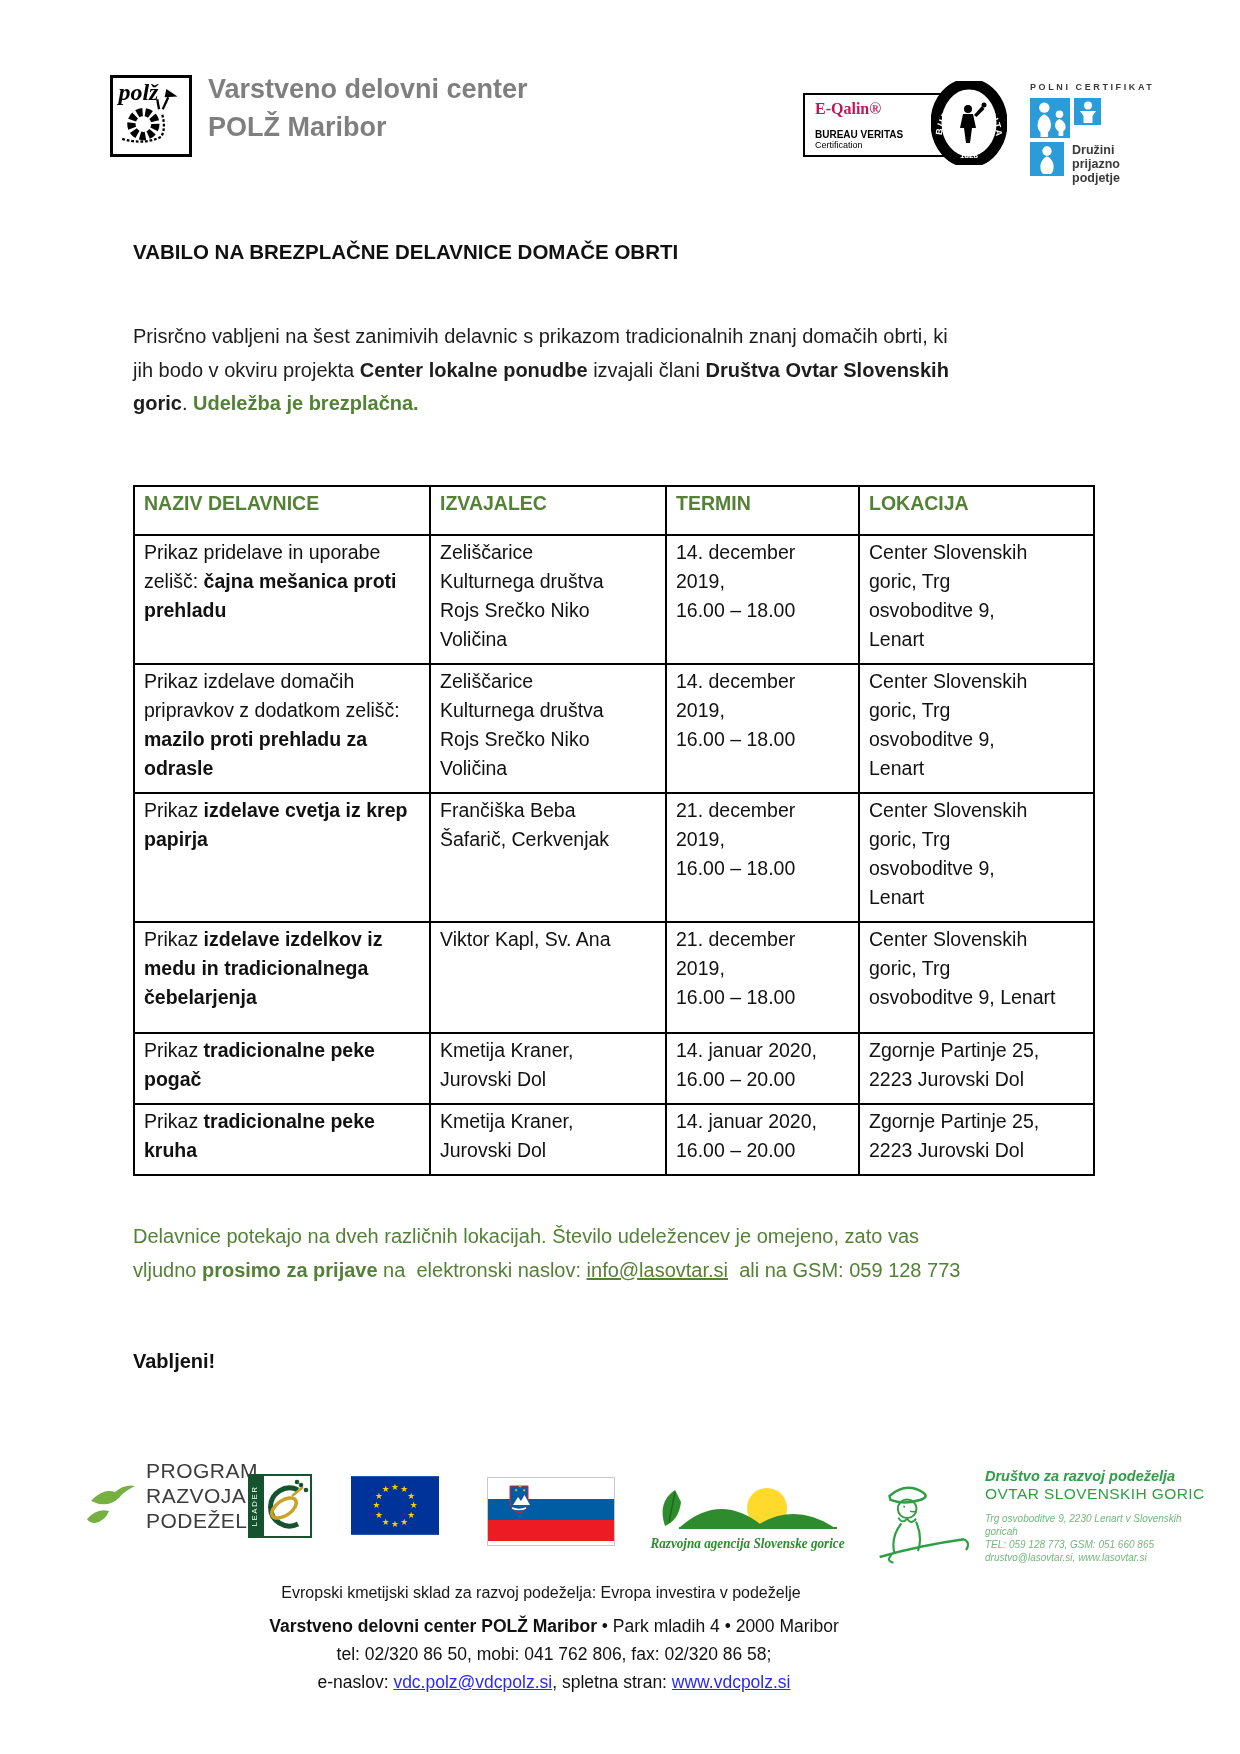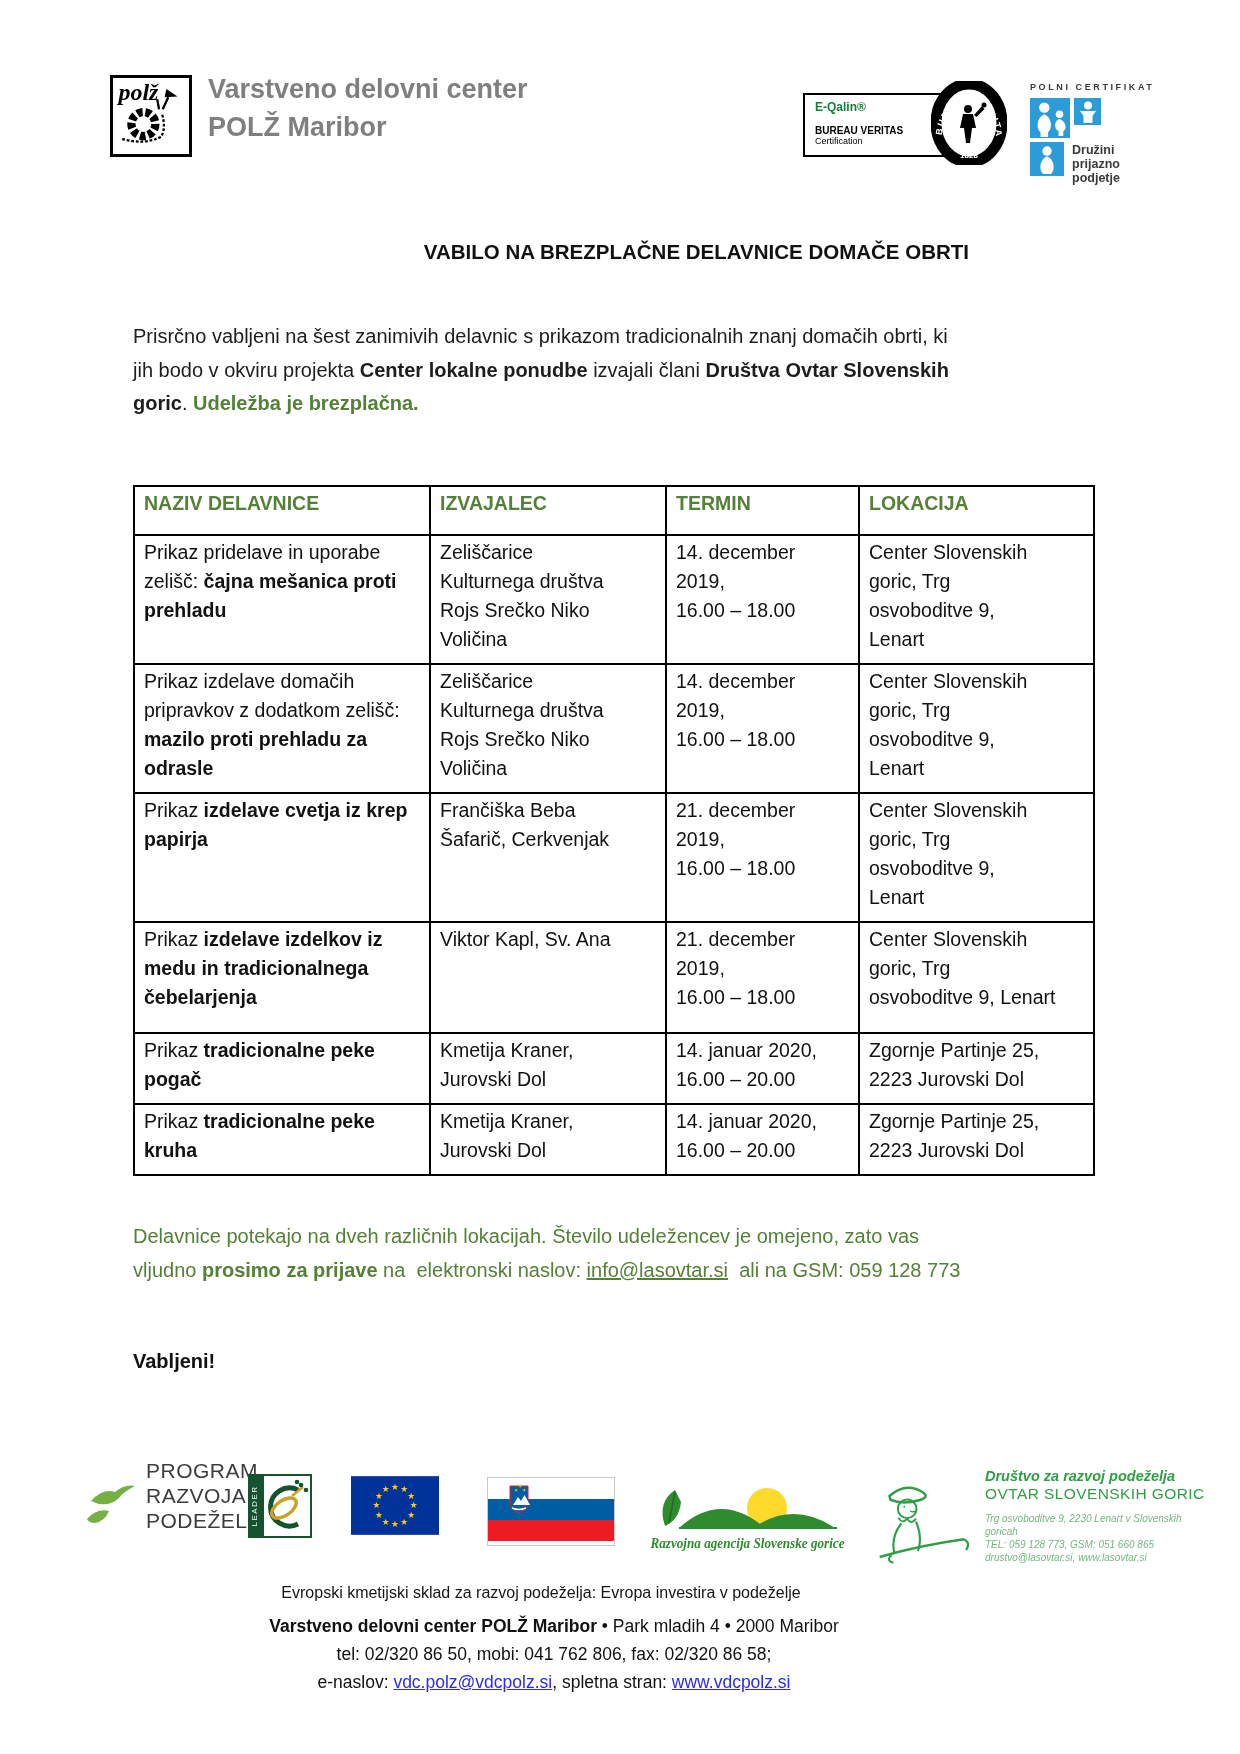--- a/index.html
+++ b/index.html
@@ -6,37 +6,37 @@
   .page{position:relative;width:1240px;height:1754px;background:#fff;margin:0 auto;
         font-family:"Liberation Sans",sans-serif;color:#1d1d1d;overflow:hidden;}
   .pre{white-space:pre-line;}
 
   
   .polz-box{position:absolute;left:110px;top:75px;width:76px;height:76px;border:3px solid #000;background:#fff;}
   .org{position:absolute;left:208px;top:70px;font-size:27px;font-weight:bold;color:#7f7f7f;line-height:38px;}
 
   .bv{position:absolute;left:803px;top:93px;width:174px;height:60px;border:2px solid #000;background:#fff;}
   .bv-l{padding:5px 0 0 10px;}
-  .bv-p{font-size:12px;font-weight:bold;color:#15803d;}
+  .bv-p{font-size:16px;font-weight:bold;color:#be185d;font-family:Liberation Serif, serif;}
   .bv-o{font-size:10px;font-weight:bold;margin-top:11px;color:#000;}
   .bv-c{font-size:9px;color:#000;}
   .bv-seal{position:absolute;right:-28px;top:-14px;}
 
   .fam{position:absolute;left:1030px;top:82px;width:160px;}
   .fam-h{font-size:9px;font-weight:bold;letter-spacing:2.6px;color:#3a3a3a;margin-bottom:6px;}
   .fam-row1,.fam-row2{display:flex;align-items:flex-start;}
   .fam-row2{margin-top:4px;}
   .fsq{background:#2b9cd8;display:flex;align-items:flex-end;justify-content:center;}
   .f1{width:40px;height:40px;}
   .f2{width:27px;height:27px;margin-left:4px;}
   .f3{width:34px;height:34px;}
   .fam-label{font-size:12.5px;font-weight:bold;color:#3a3a3a;line-height:14px;margin:1px 0 0 8px;}
 
   
-  .title{position:absolute;left:133px;top:240px;width:836px;text-align:right;
+  .title{position:absolute;left:133px;top:240px;width:836px;text-align:left;
          font-size:20.5px;font-weight:bold;color:#111;}
   .intro{position:absolute;left:133px;top:300px;width:836px;font-size:20px;line-height:33.5px;}
   .green{color:#538135;}
   .note{position:absolute;left:133px;top:1200px;width:836px;font-size:20px;line-height:33.5px;
         color:#538135;white-space:pre-wrap;}
   .note a{color:#538135;text-decoration:underline;cursor:pointer;}
   .closing{position:absolute;left:133px;top:1350px;font-size:20px;font-weight:bold;color:#111;}
 
   
   .wtable{position:absolute;left:133px;top:485px;width:960px;border-collapse:collapse;table-layout:fixed;}

